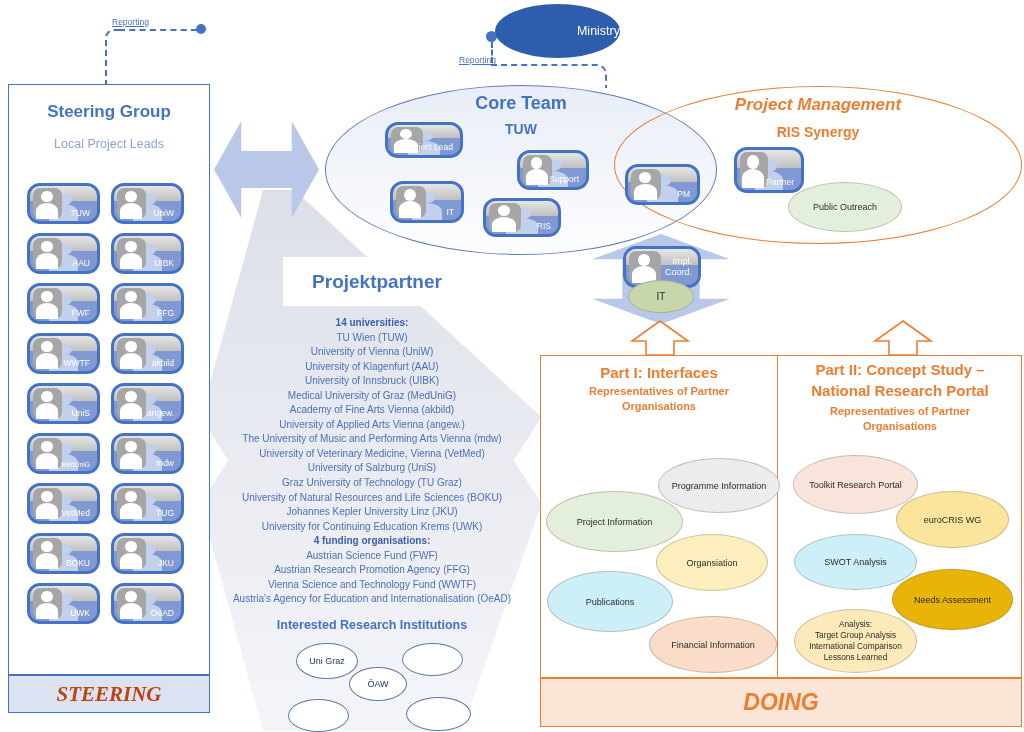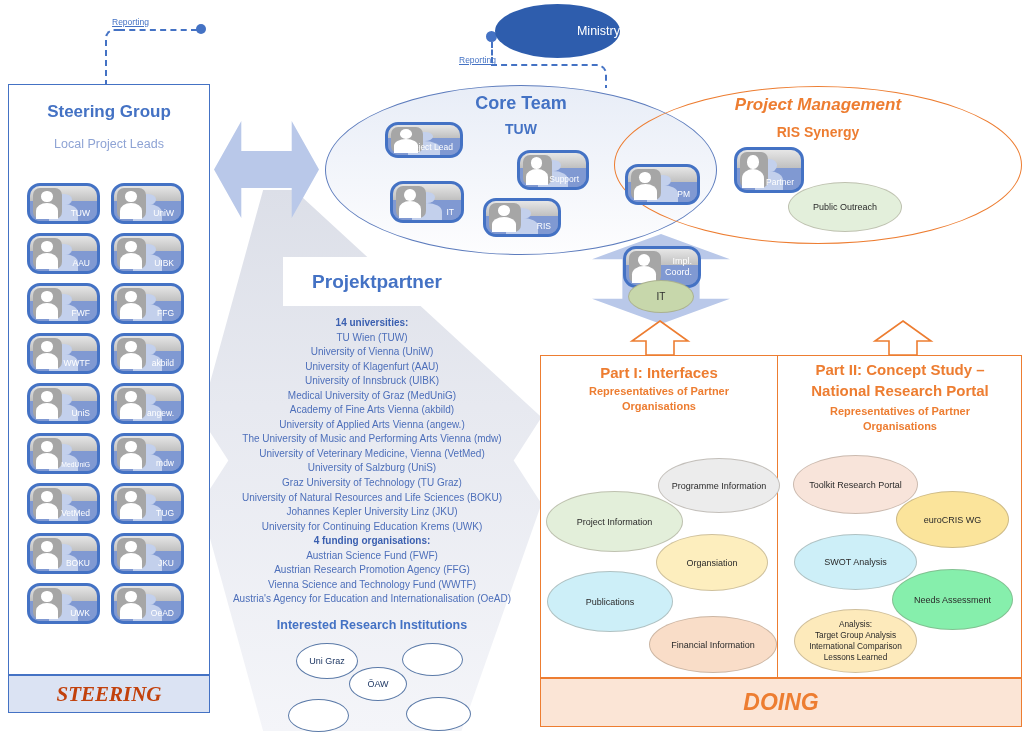--- a/index.html
+++ b/index.html
@@ -450,21 +450,21 @@
 
   <div class="abs topic" style="left: 793px; top: 455px; width: 125px; height: 59px; background-color: rgb(248, 228, 218);">
       <span>Toolkit Research Portal</span>
     </div>
   <div class="abs topic" style="left: 896px; top: 491px; width: 113px; height: 57px; background-color: rgb(251, 228, 155);">
       <span>euroCRIS WG</span>
     </div>
   <div class="abs topic" style="left: 794px; top: 534px; width: 123px; height: 56px; background-color: rgb(205, 239, 248);">
       <span>SWOT Analysis</span>
     </div>
-  <div class="abs topic" style="left: 892px; top: 569px; width: 121px; height: 61px; background-color: #86efac;">
+  <div class="abs topic" style="left: 892px; top: 569px; width: 121px; height: 61px; background-color: #eab308;">
       <span>Needs Assessment</span>
     </div>
   <div class="abs topic small" style="left: 794px; top: 609px; width: 123px; height: 64px; background-color: rgb(253, 234, 187);">
     <span>
       <span style="display:block;">Analysis:</span>
       <span style="display:block;">Target Group Analysis</span>
       <span style="display:block;">International Comparison</span>
       <span style="display:block;">Lessons Learned</span>
     </span>
   </div>

